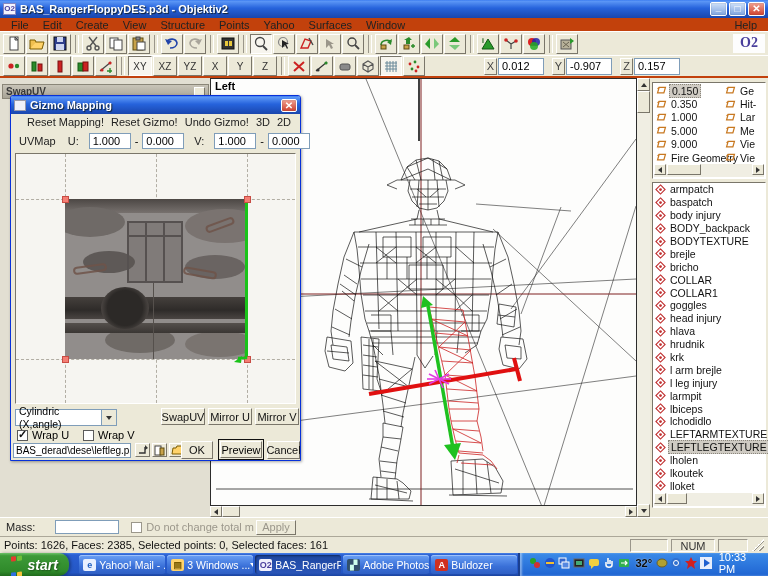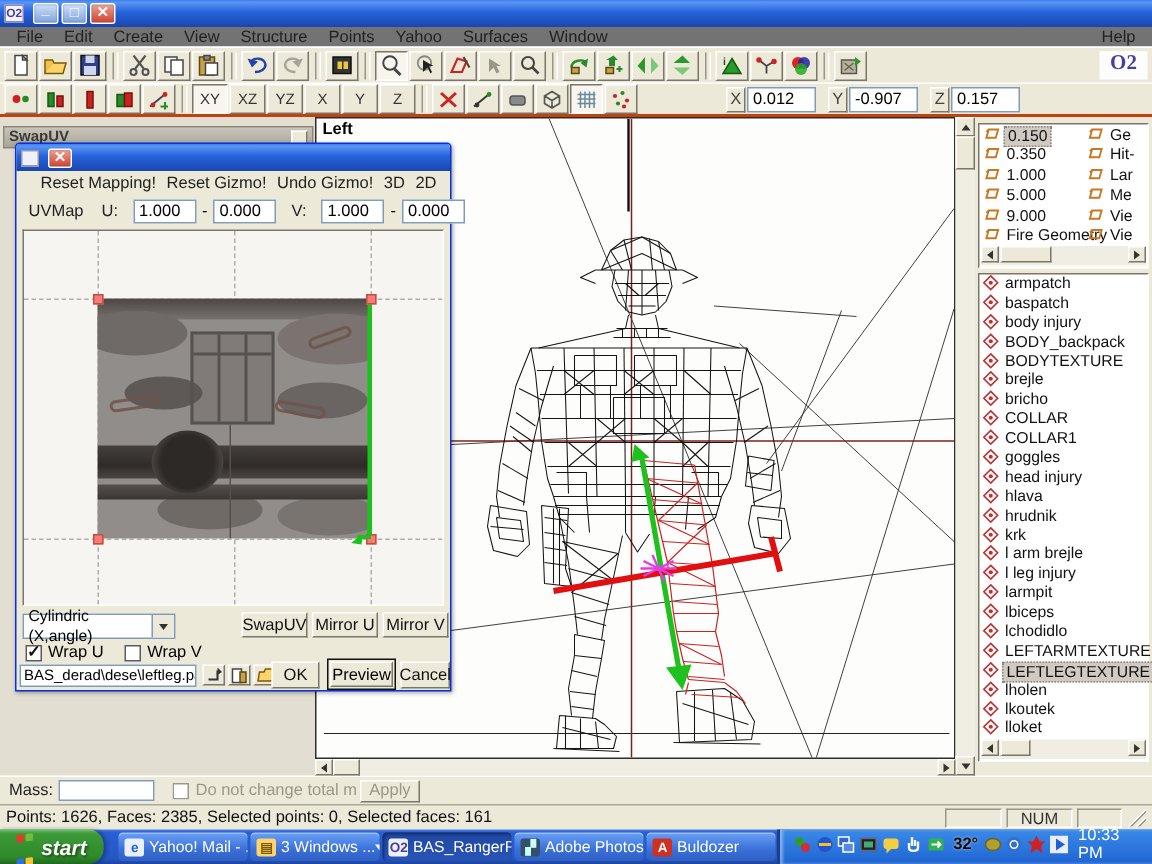--- a/index.html
+++ b/index.html
@@ -14,21 +14,21 @@
 .titlebar .app-ico{width:13px;height:12px;background:#f4f4ff;border:1px solid #8888c0;color:#4a3f9c;
  font-size:8px;font-weight:bold;line-height:10px;text-align:center;margin-right:4px}
 .titlebar .ttl{font-weight:bold;font-size:11px;text-shadow:1px 1px 1px #123;flex:1;white-space:nowrap;overflow:hidden}
 .winbtn{width:17px;height:14px;margin-left:2px;border:1px solid #fff;border-radius:2px;position:relative;
  background:linear-gradient(180deg,#cfe0f8,#7fa4e0);box-shadow:inset 0 0 1px #456}
 .winbtn.close{background:linear-gradient(180deg,#f0a090,#cf4230)}
 .winbtn span{position:absolute;left:0;top:0;right:0;bottom:0;color:#fff;font-size:10px;line-height:12px;text-align:center;font-weight:bold}
 .winbtn.min span{line-height:8px}
 
 
-.menubar{position:absolute;left:0;top:18px;width:768px;height:13px;background:#737373;display:flex;align-items:center;padding:0 4px}
+.menubar{position:absolute;left:0;top:18px;width:768px;height:13px;background:#c2410c;display:flex;align-items:center;padding:0 4px}
 .menubar .mi{padding:0 7px;color:#222;cursor:default}
 .menubar .spacer{flex:1}
 
 
 .tbrow{position:absolute;left:0;width:768px;display:flex;align-items:center;padding:1px 3px;background:#ece9d8}
 #tb1{top:31px;height:24px;border-top:1px solid #fff}
 #tb2{top:55px;height:23px;border-top:1px solid #fff;border-bottom:2px solid #c2410c}
 .tb{width:22px;height:20px;background:#ece9d8;border:1px solid;border-color:#fff #7a766a #7a766a #fff;
  display:flex;align-items:center;justify-content:center;padding:0;margin-right:1px}
 .tb.plane{width:24px;font-size:10px;color:#333}
@@ -59,21 +59,21 @@
 .tri.down{border-left:3px solid transparent;border-right:3px solid transparent;border-top:4px solid #333}
 .tri.left{border-top:3px solid transparent;border-bottom:3px solid transparent;border-right:4px solid #333}
 .tri.right{border-top:3px solid transparent;border-bottom:3px solid transparent;border-left:4px solid #333}
 
 
 #rightpanel{position:absolute;left:650px;top:0;width:118px;height:439px;background:#ece9d8}
 .listbox{position:absolute;left:2px;width:114px;background:#fff;border:1px solid;border-color:#7a766a #fff #fff #7a766a}
 #lodbox{top:4px;height:97px}
 #selbox{top:104px;height:326px}
 .lodcol{position:absolute;top:1px}
-.list-row{display:flex;align-items:flex-start;height:13.4px;padding-left:2px;white-space:nowrap}
+.list-row{display:flex;align-items:center;height:13.4px;padding-left:2px;white-space:nowrap}
 #selbox .list-row{height:12.9px}
 .list-row .row-label{padding:0 2px;line-height:12px;font-size:10.5px;color:#111}
 .list-row.selected .row-label{background:#cfcbc3;border:1px dotted #8a867c}
 .list-row .licon{display:flex;margin-right:2px}
 .hscroll-in{position:absolute;left:1px;right:1px;bottom:1px;height:13px;background:#f0eee3}
 
 
 #unnamed{position:absolute;left:2px;top:6px;width:207px;height:15px;z-index:4;
  background:linear-gradient(180deg,#c8c4b8,#a8a496);border:1px solid #8a8678;display:flex;align-items:center;padding:0 3px}
 #unnamed .utxt{color:#3a3a3a;font-weight:bold;font-size:10px;flex:1}
@@ -118,21 +118,21 @@
 .gd-path{position:absolute;left:2px;top:347px;width:118px;height:15px;background:#fff;border:1px solid #7f9db9;
  padding:0 2px;font-size:10px;line-height:13px;white-space:nowrap;overflow:hidden}
 .mini{position:absolute;top:347px;width:15px;height:14px}
 .gd-ok{position:absolute;left:170px;top:345px;width:32px;height:18px}
 .gd-prev{position:absolute;left:207px;top:343px;width:46px;height:21px;border:1px solid #111;padding:1px;background:#ece9d8;display:flex}
 .gd-prev .inner{flex:1;border:1px solid;border-color:#fff #7a766a #7a766a #fff;display:flex;align-items:center;justify-content:center}
 .gd-cancel{position:absolute;left:256px;top:345px;width:33px;height:18px}
 
 
 #massbar{position:absolute;left:0;top:517px;width:768px;height:19px;background:#ece9d8;border-top:1px solid #fff;display:flex;align-items:center;padding-left:6px}
-#massbar .mlab{margin-right:4px;color:#222}
+#massbar .mlab{margin-right:20px;color:#222}
 #massbar .mfld{width:64px;height:14px;background:#fff;border:1px solid #7f9db9}
 #massbar .dis{color:#9b978b;margin-left:12px;display:flex;align-items:center;white-space:nowrap;overflow:hidden}
 #massbar .cb{border-color:#9b978b}
 #massbar .apply{width:40px;height:15px;color:#9b978b;margin-left:2px}
 #statusbar{position:absolute;left:0;top:536px;width:768px;height:17px;background:#ece9d8;border-top:1px solid #aca899;display:flex;align-items:center;padding:0 4px;color:#111}
 #statusbar .stext{flex:1}
 .scell{height:13px;border:1px solid;border-color:#9a968a #fff #fff #9a968a;margin-left:3px;text-align:center;line-height:12px;color:#333}
 #statusbar .grip{width:12px;height:12px;margin-left:4px;
  background:linear-gradient(135deg,transparent 50%,#fff 50%,#fff 56%,#9a968a 56%,#9a968a 62%,transparent 62%,transparent 72%,#fff 72%,#fff 78%,#9a968a 78%,#9a968a 84%,transparent 84%)}
 
@@ -154,20 +154,21 @@
 #tray .clock{color:#fff;font-size:11px;margin-left:4px}
 .ico{display:block}
 </style>
 </head>
 <body>
 
 <div id="screen">
 
   <div class="titlebar">
     <div class="app-ico">O2</div>
+    <div class="ttl">BAS_RangerFloppyDES.p3d - Objektiv2</div>
     <div class="winbtn min">
         <span>_</span>
       </div>
     <div class="winbtn">
         <span>□</span>
       </div>
     <div class="winbtn close">
         <span>✕</span>
       </div>
   </div>
@@ -1001,20 +1002,21 @@
           <div class="sbtn" style="right:0;top:0;width:12px;height:11px">
               <span class="tri right"></span>
             </div>
         </div>
       </div>
     </div>
 
     <div id="gizmo">
       <div class="gd-title">
         <span class="dico"></span>
+        <span class="dttl">Gizmo Mapping</span>
         <div class="winbtn close" style="width:16px;height:13px">
             <span>✕</span>
           </div>
       </div>
       <div class="gd-menu">
         <span class="mi">Reset Mapping!</span>
         <span class="mi">Reset Gizmo!</span>
         <span class="mi">Undo Gizmo!</span>
         <span class="mi">3D</span>
         <span class="mi">2D</span>

